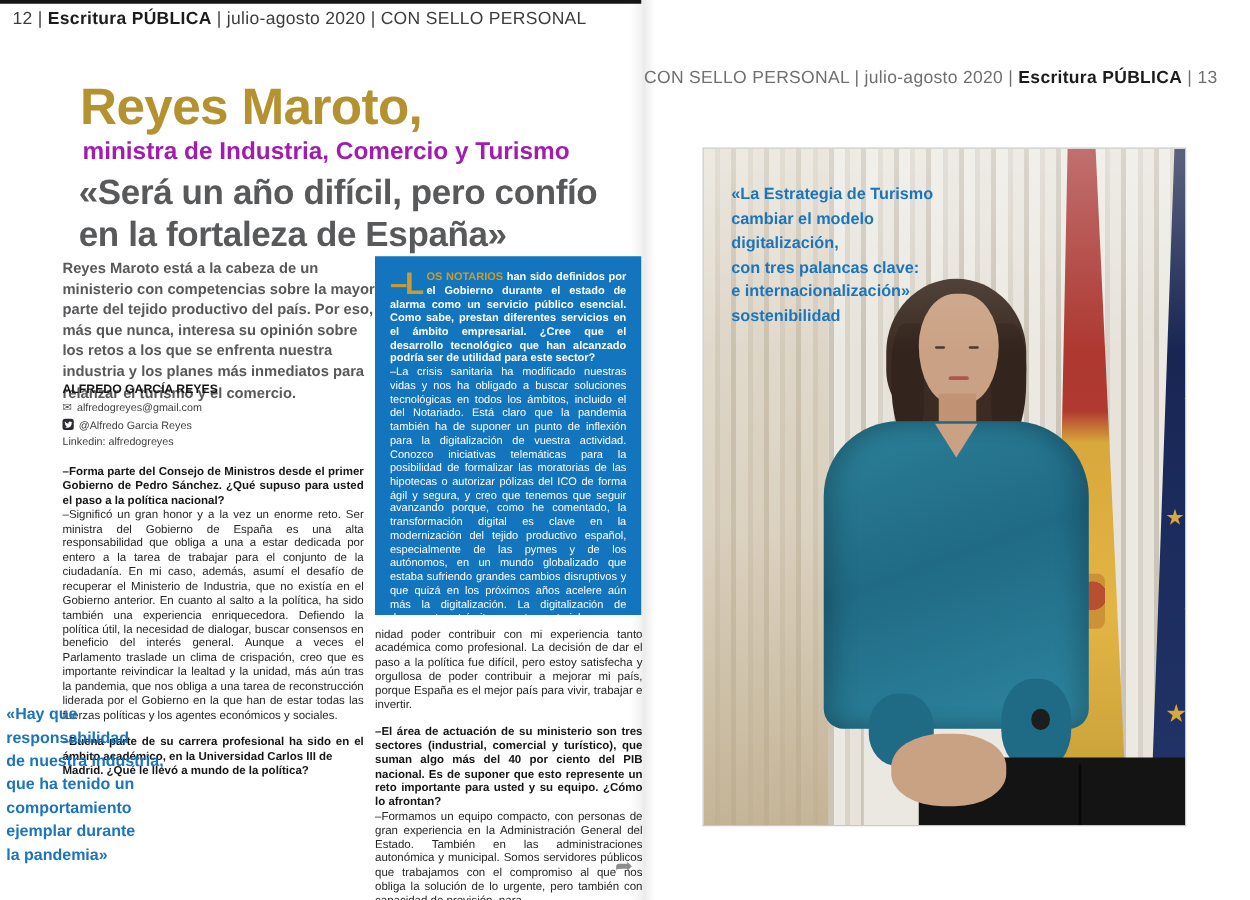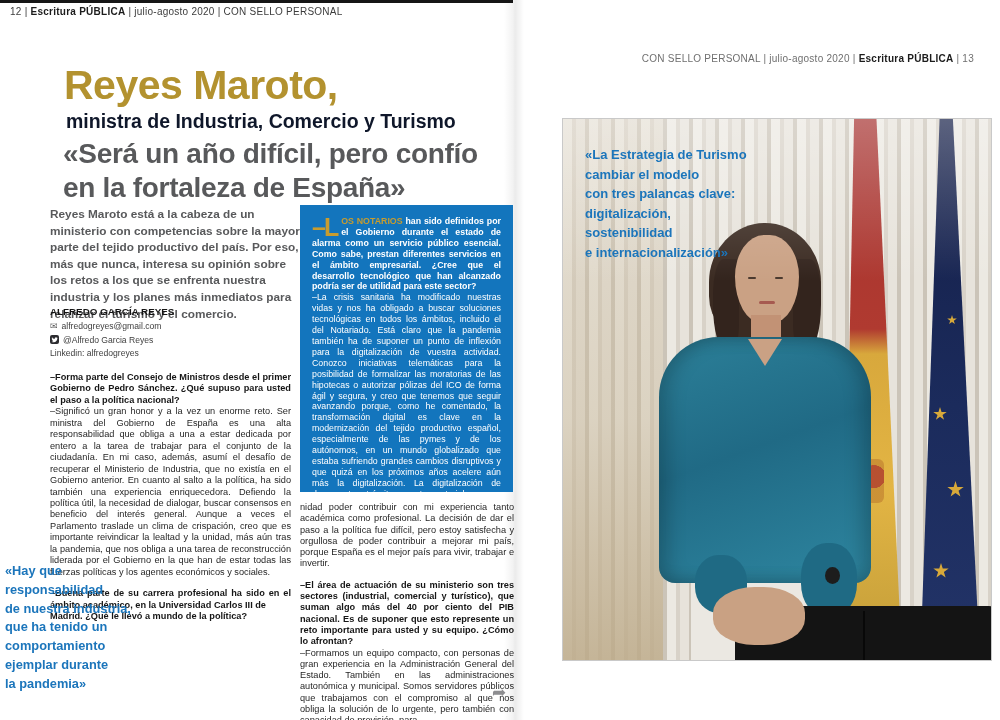--- a/index.html
+++ b/index.html
@@ -3,21 +3,21 @@
 <meta charset="utf-8">
 <style>
   * { margin:0; padding:0; box-sizing:border-box; }
   html,body { background:#ffffff; }
   .spread {
     position:relative; width:1000px; height:720px; overflow:hidden;
     background:#ffffff; font-family:"Liberation Sans", sans-serif; color:#222;
   }
   
   .top-rule { position:absolute; left:0; top:0; width:513px; height:3px; background:#161616; }
-  .hdr { font-size:10px; letter-spacing:.25px; color:#3c3c3c; white-space:nowrap; }
+  .hdr { font-size:14px; letter-spacing:.25px; color:#3c3c3c; white-space:nowrap; }
   .hdr .b { font-weight:bold; color:#1c1c1c; }
   .hdr-left { position:absolute; left:10px; top:6px; }
   .hdr-right { position:absolute; right:26px; top:53px; color:#6f6f6f; }
   .gutter { position:absolute; left:504px; top:0; width:20px; height:720px;
     background:linear-gradient(90deg, rgba(0,0,0,0) 0%, rgba(0,0,0,.05) 45%, rgba(0,0,0,.08) 55%, rgba(0,0,0,0) 100%); }
 
   
   .title { position:absolute; left:64px; top:62px; font-size:41px; font-weight:bold; letter-spacing:-.5px; }
   .subtitle { position:absolute; left:66px; top:110px; font-size:19.5px; font-weight:bold; }
   .headline { position:absolute; left:63px; top:137px; font-size:28px; font-weight:bold; line-height:34px; letter-spacing:-.3px; }
@@ -43,21 +43,21 @@
 
   
   .bluebox { position:absolute; left:300px; top:205px; width:213px; height:287px;
     color:#fff; padding:11px 12px; text-align:justify; font-size:8.8px; line-height:10.9px; overflow:hidden; }
   .bb-drop { float:left; font-size:25px; line-height:20px; font-weight:bold; margin:1px 4px 0 0; letter-spacing:-2px; }
   .bb-lead { font-weight:bold; }
   .bb-qrest { font-weight:bold; }
   .bb-a { margin-top:0; }
 
   
-  .photo { position:absolute; left:562px; top:118px; width:430px; height:543px;
+  .photo { position:absolute; left:562px; top:118px; width:387px; height:543px;
     border:1px solid #c9c9c9; overflow:hidden;
     background:repeating-linear-gradient(90deg,#ece9e2 0 9px,#d8d2c8 9px 13px,#e7e3db 13px 22px,#cbc4b8 22px 26px); }
   .ph-light { position:absolute; inset:0; background:linear-gradient(180deg, rgba(255,255,255,.30) 0%, rgba(255,255,255,0) 30%); }
   .curtain-left { position:absolute; left:0; top:0; width:100px; height:543px;
     background:linear-gradient(180deg, rgba(211,197,173,.22) 0%, rgba(199,183,153,.45) 55%, rgba(188,169,135,.82) 100%); }
   .flag-es { position:absolute; left:281px; top:0; width:56px; height:500px;
     clip-path:polygon(18% 0, 58% 0, 100% 100%, 0 100%);
     background:linear-gradient(180deg,#a63230 0%,#b03a30 42%,#d8a83c 47%,#e3b544 74%,#c9a23b 100%); }
   .flag-es-crest { position:absolute; left:20px; top:340px; width:20px; height:44px;
     background:radial-gradient(circle at 50% 40%, #b2452f 0 40%, #c98e35 41% 100%); border-radius:6px; opacity:.9; }
@@ -101,21 +101,21 @@
 
 <div class="spread">
 
   <div class="top-rule"></div>
   <div class="gutter"></div>
 
   <div class="hdr hdr-left"><span>12 | </span><span class="b">Escritura PÚBLICA</span><span> | julio-agosto 2020 | CON SELLO PERSONAL</span></div>
   <div class="hdr hdr-right"><span>CON SELLO PERSONAL | julio-agosto 2020 | </span><span class="b">Escritura PÚBLICA</span><span> | 13</span></div>
 
   <div class="title" style="color:#b3922f;text-align:center;">Reyes Maroto,</div>
-  <div class="subtitle" style="color:#0f172a;">ministra de Industria, Comercio y Turismo</div>
+  <div class="subtitle" style="color:#a21caf;">ministra de Industria, Comercio y Turismo</div>
   <div class="headline" style="color:#58595b;">
     <div>«Será un año difícil, pero confío</div>
     <div>en la fortaleza de España»</div>
   </div>
   <div class="intro" style="color:#58595b;">Reyes Maroto está a la cabeza de un ministerio con competencias sobre la mayor parte del tejido productivo del país. Por eso, más que nunca, interesa su opinión sobre los retos a los que se enfrenta nuestra industria y los planes más inmediatos para relanzar el turismo y el comercio.</div>
 
   <div class="author">
     <div class="author-name">ALFREDO GARCÍA REYES</div>
     <div class="contact">
       <span class="cicon">✉</span>
@@ -194,20 +194,20 @@
     <div class="sleeve sleeve-l"></div>
     <div class="sleeve sleeve-r"></div>
     <div class="watch"></div>
     <div class="chair"></div>
     <div class="chair-seam"></div>
     <div class="hands"></div>
     <div class="ph-light"></div>
     <div class="photo-quote" style="color:#1b75bb;">
       <div>«La Estrategia de Turismo</div>
       <div>cambiar el modelo</div>
+      <div>digitalización,</div>
       <div>con tres palancas clave:</div>
-      <div>digitalización,</div>
+      <div>e internacionalización»</div>
       <div>sostenibilidad</div>
-      <div>e internacionalización»</div>
     </div>
   </div>
 
 </div>
 
 </body></html>

